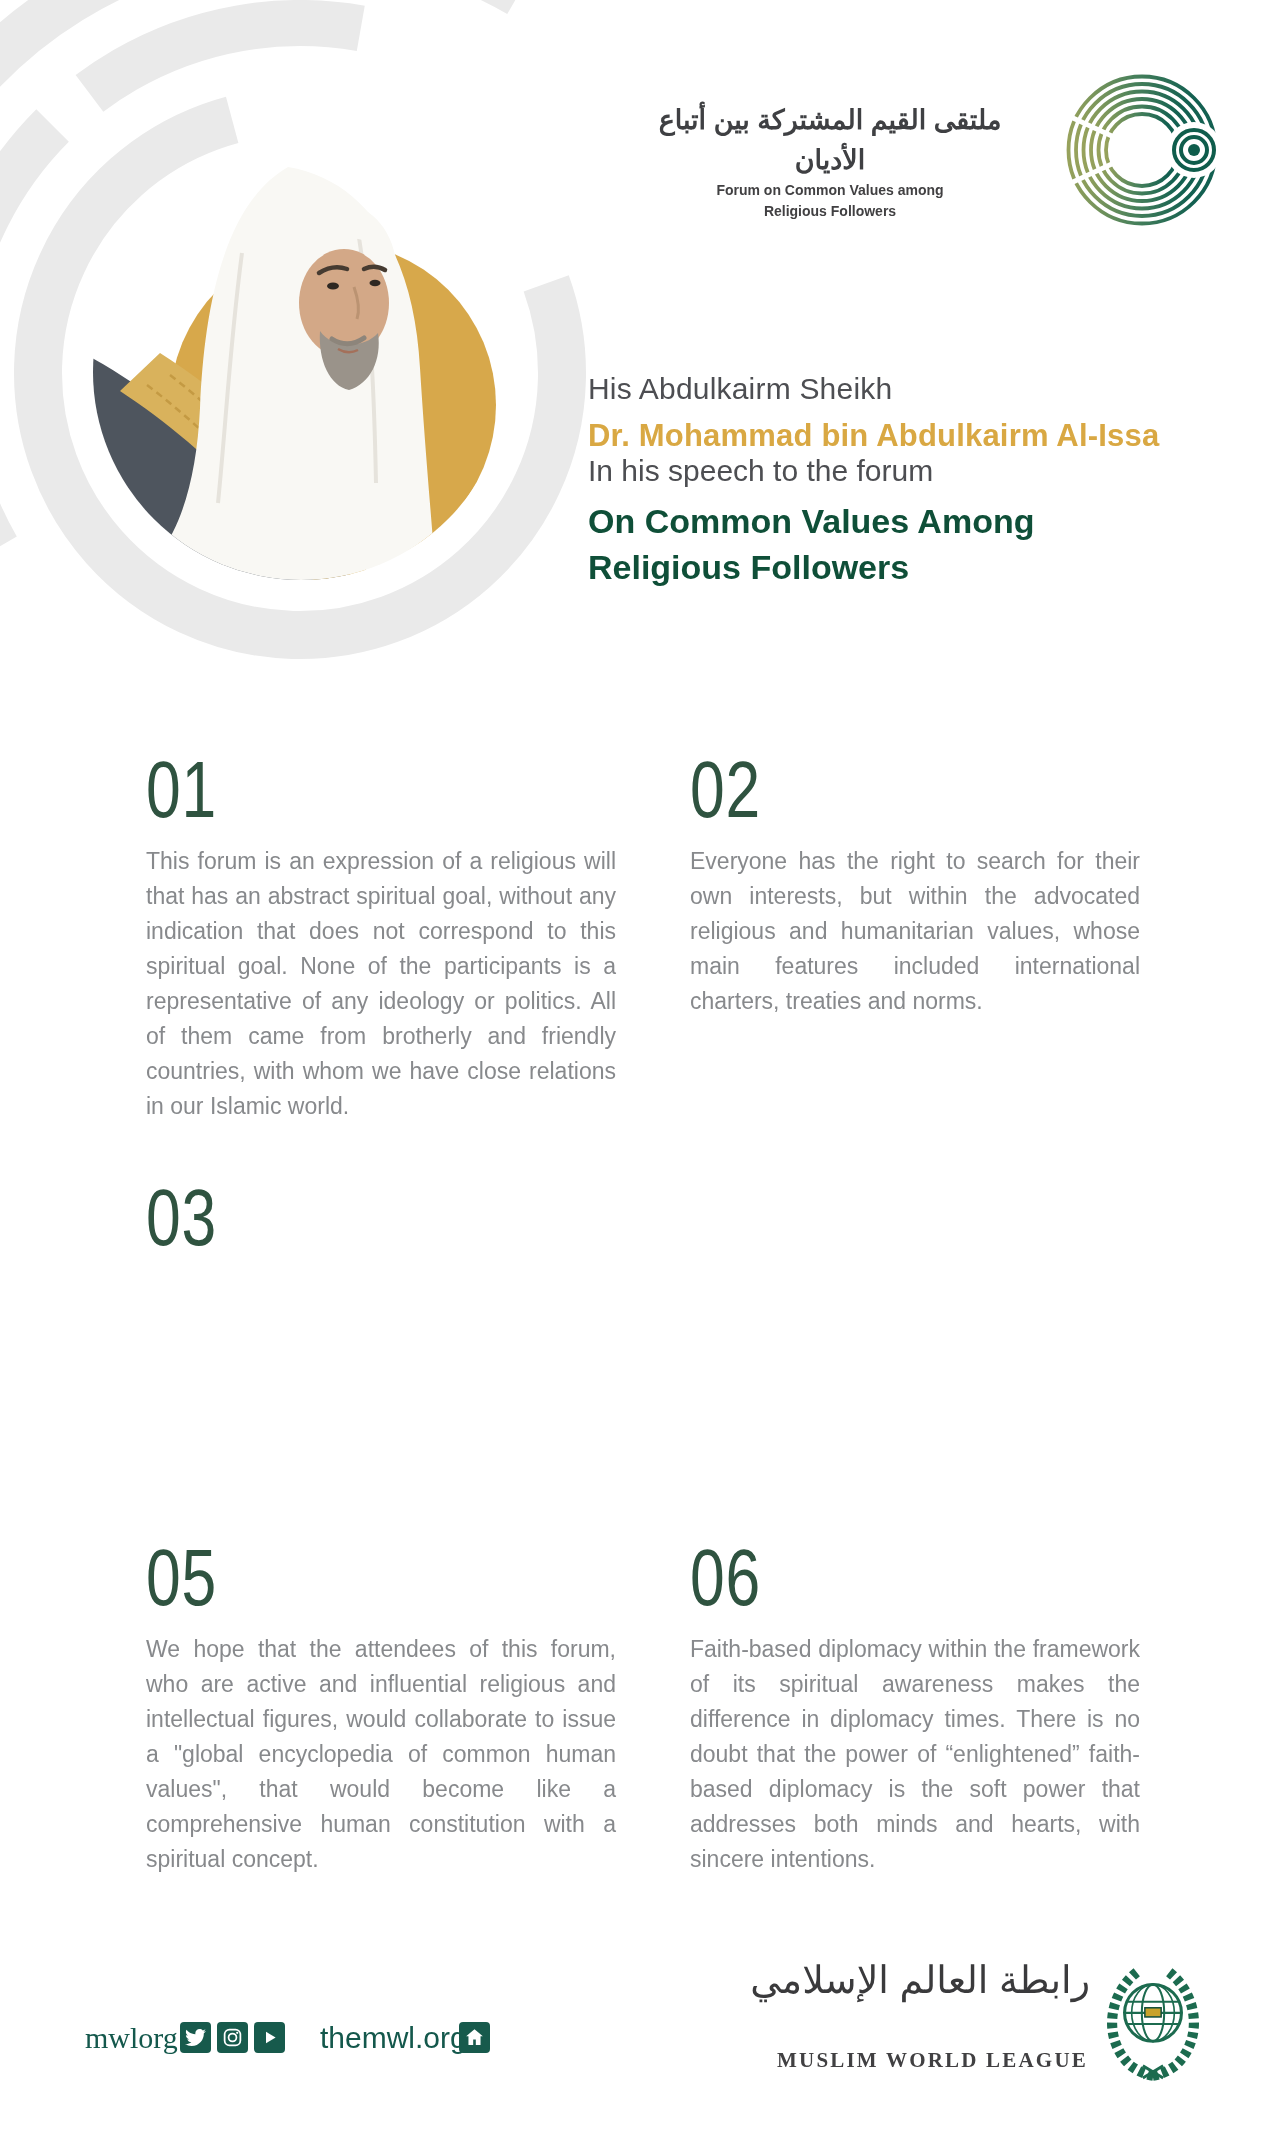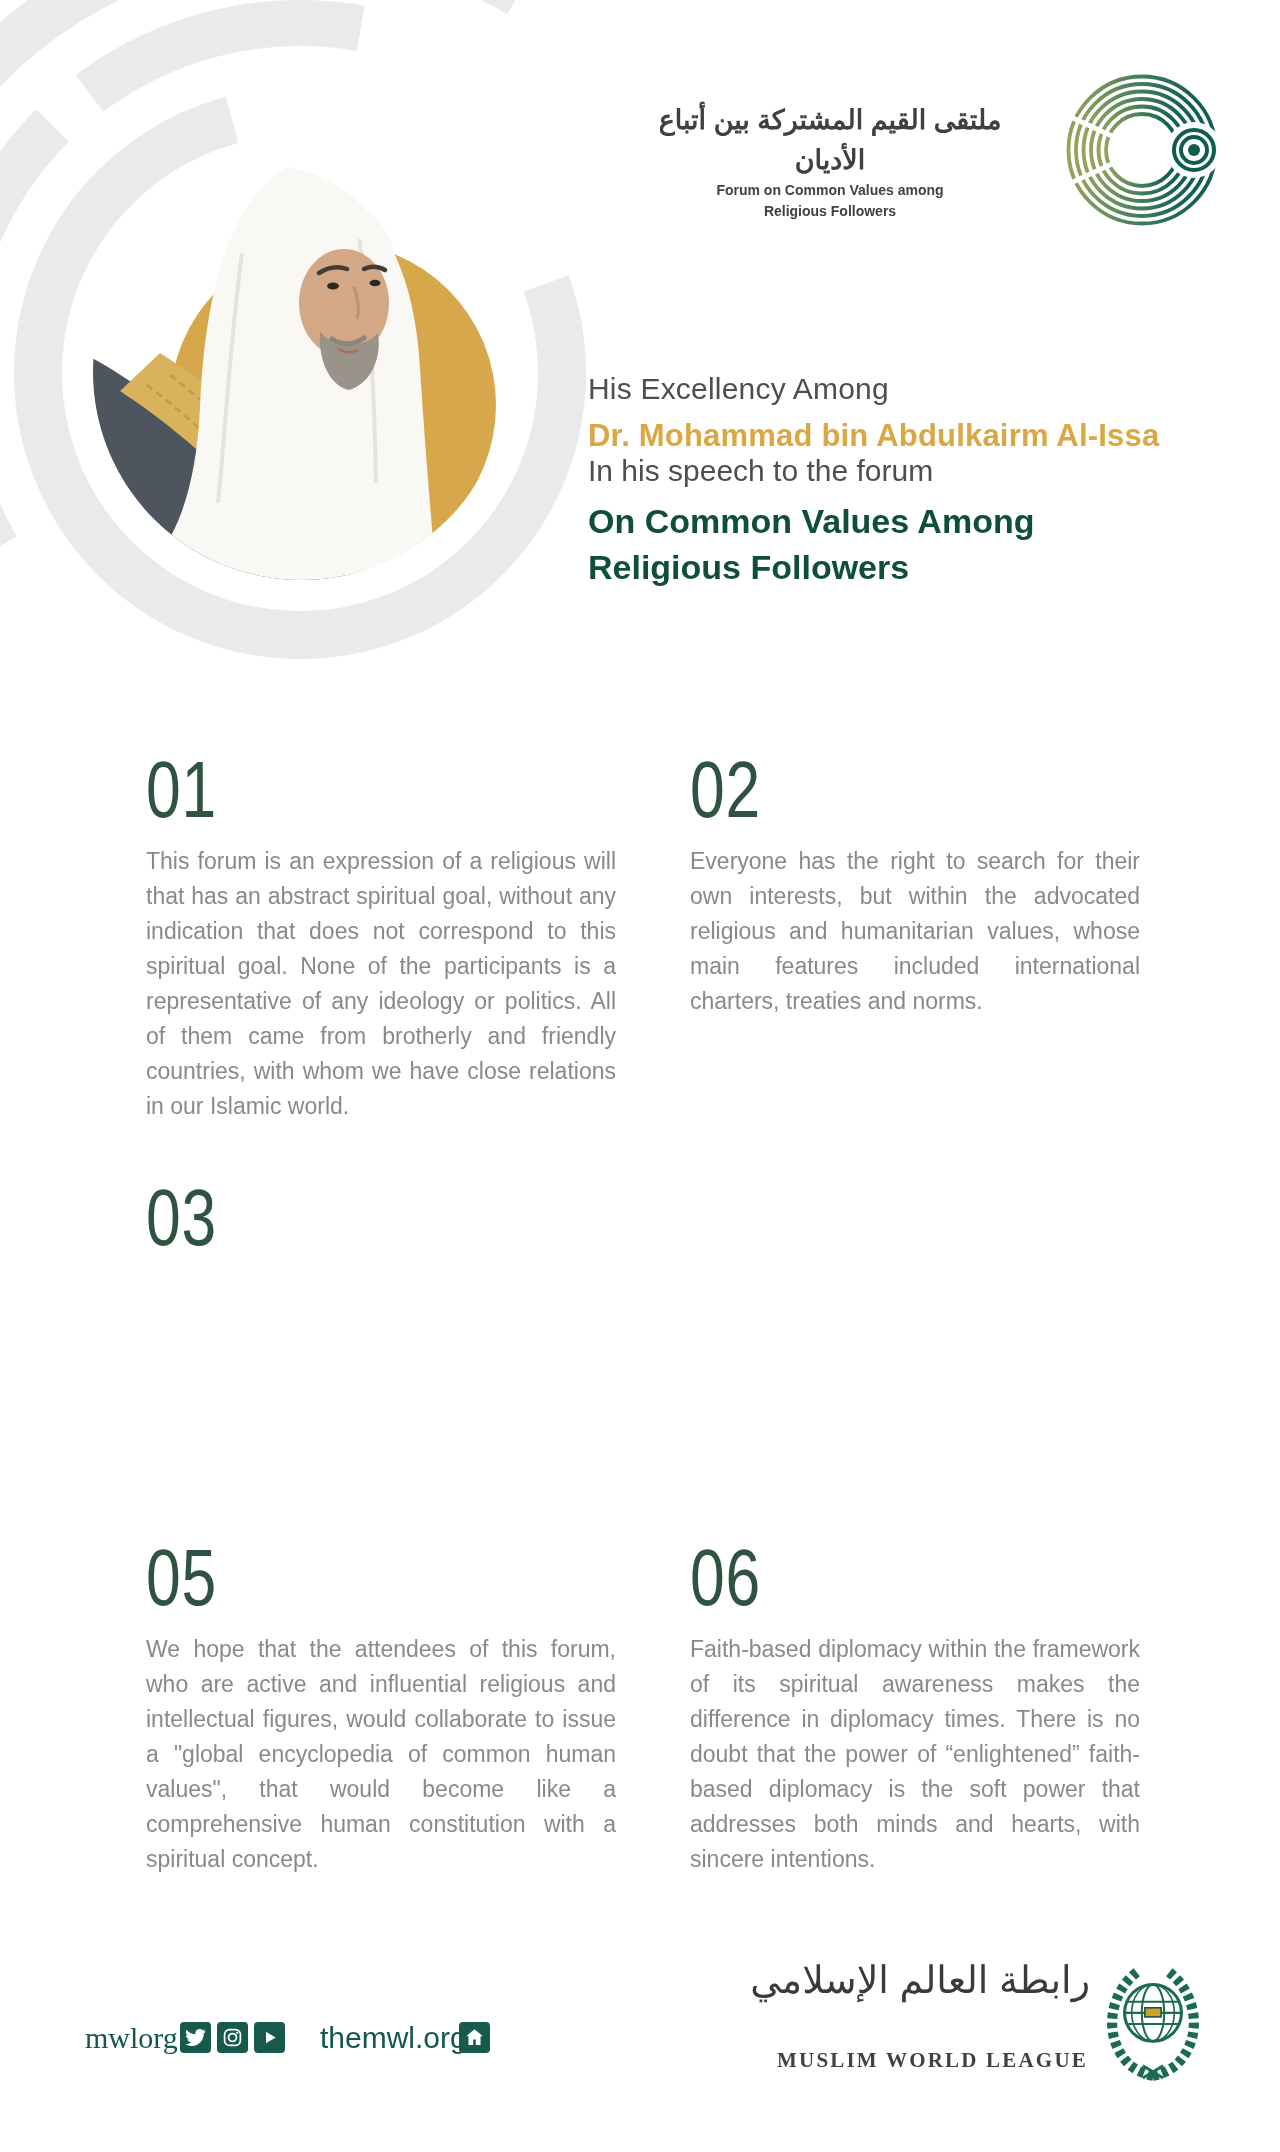--- a/index.html
+++ b/index.html
@@ -124,21 +124,21 @@
     </svg>
   </div>
 
   <div class="abs forum-title">
     <div class="ar">ملتقى القيم المشتركة بين أتباع الأديان</div>
     <div class="en">Forum on Common Values among</div>
     <div class="en">Religious Followers</div>
   </div>
 
   <div class="abs hero">
-    <div class="salutation">His Excellency Among</div>
+    <div class="salutation">His Abdulkairm Sheikh</div>
     <div class="name">Dr. Mohammad bin Abdulkairm Al-Issa</div>
     <div class="intro">In his speech to the forum</div>
     <div class="speech-title">
       <span>On Common Values Among</span><br>
       <span>Religious Followers</span>
     </div>
   </div>
 
   <div class="quote q1">
     <span class="num">01</span>

